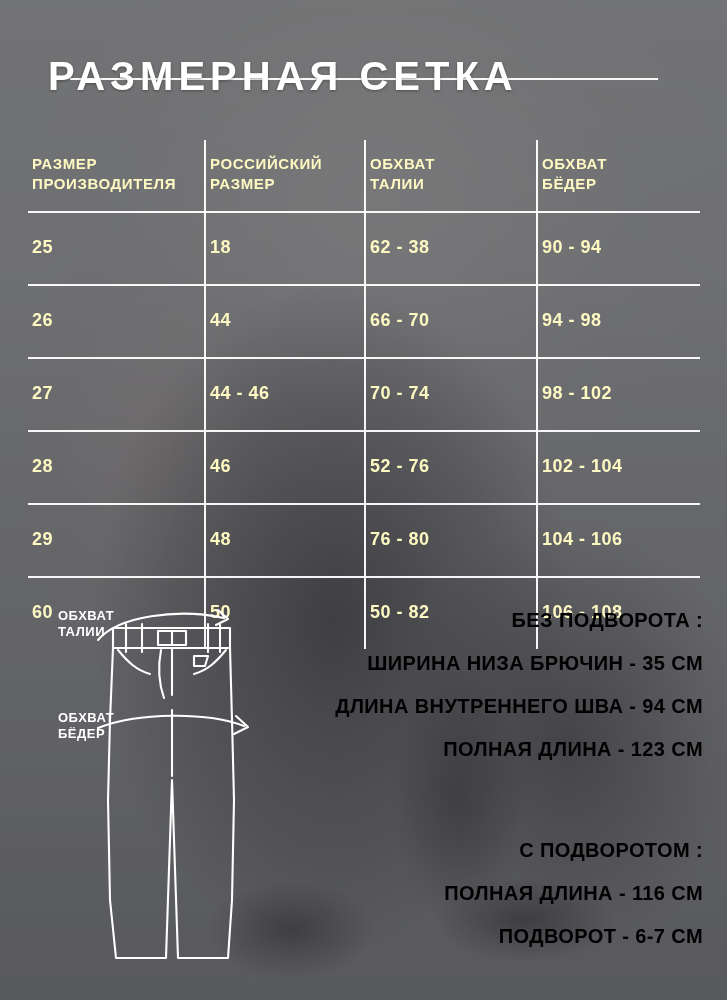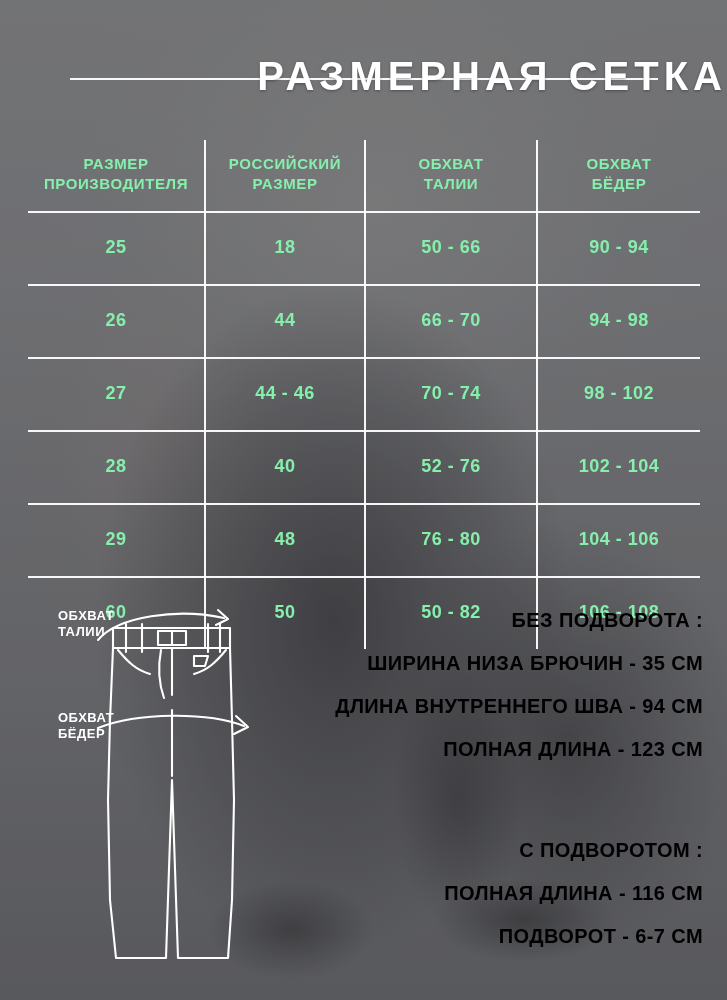--- a/index.html
+++ b/index.html
@@ -47,21 +47,22 @@
     inset: 0;
     color: #ffffff;
   }
 
   
   .title-wrap {
     position: absolute;
     top: 54px;
     left: 0;
     right: 0;
-    text-align: right;
+    text-align: left;
+    padding-left: 48px;
   }
   .title {
     font-size: 40px;
     font-weight: bold;
     letter-spacing: 5px;
     color: #ffffff;
     text-shadow: 0 1px 3px rgba(0,0,0,0.35);
     display: inline-block;
   }
   .title-rule {
@@ -82,23 +83,23 @@
     width: 672px;
     border-collapse: collapse;
     table-layout: fixed;
   }
   .table col.c1 { width: 177px; }
   .table col.c2 { width: 160px; }
   .table col.c3 { width: 172px; }
   .table col.c4 { width: 163px; }
 
   .table th, .table td {
-    text-align: center;
+    text-align: left;
     vertical-align: middle;
-    color: #86efac;
+    color: #fef9c3;
     border-right: 2px solid rgba(255,255,255,0.95);
     border-bottom: 2px solid rgba(255,255,255,0.95);
   }
   .table th:last-child, .table td:last-child { border-right: none; }
   .table tr:last-child td { border-bottom: none; }
 
   .table thead th {
     font-size: 15px;
     font-weight: bold;
     letter-spacing: 0.6px;
@@ -190,38 +191,38 @@
         <th>
           <div>ОБХВАТ</div>
           <div>БЁДЕР</div>
         </th>
       </tr>
     </thead>
     <tbody>
       <tr>
         <td>25</td>
         <td>18</td>
-        <td>50 - 66</td>
+        <td>62 - 38</td>
         <td>90 - 94</td>
       </tr>
       <tr>
         <td>26</td>
         <td>44</td>
         <td>66 - 70</td>
         <td>94 - 98</td>
       </tr>
       <tr>
         <td>27</td>
         <td>44 - 46</td>
         <td>70 - 74</td>
         <td>98 - 102</td>
       </tr>
       <tr>
         <td>28</td>
-        <td>40</td>
+        <td>46</td>
         <td>52 - 76</td>
         <td>102 - 104</td>
       </tr>
       <tr>
         <td>29</td>
         <td>48</td>
         <td>76 - 80</td>
         <td>104 - 106</td>
       </tr>
       <tr>

